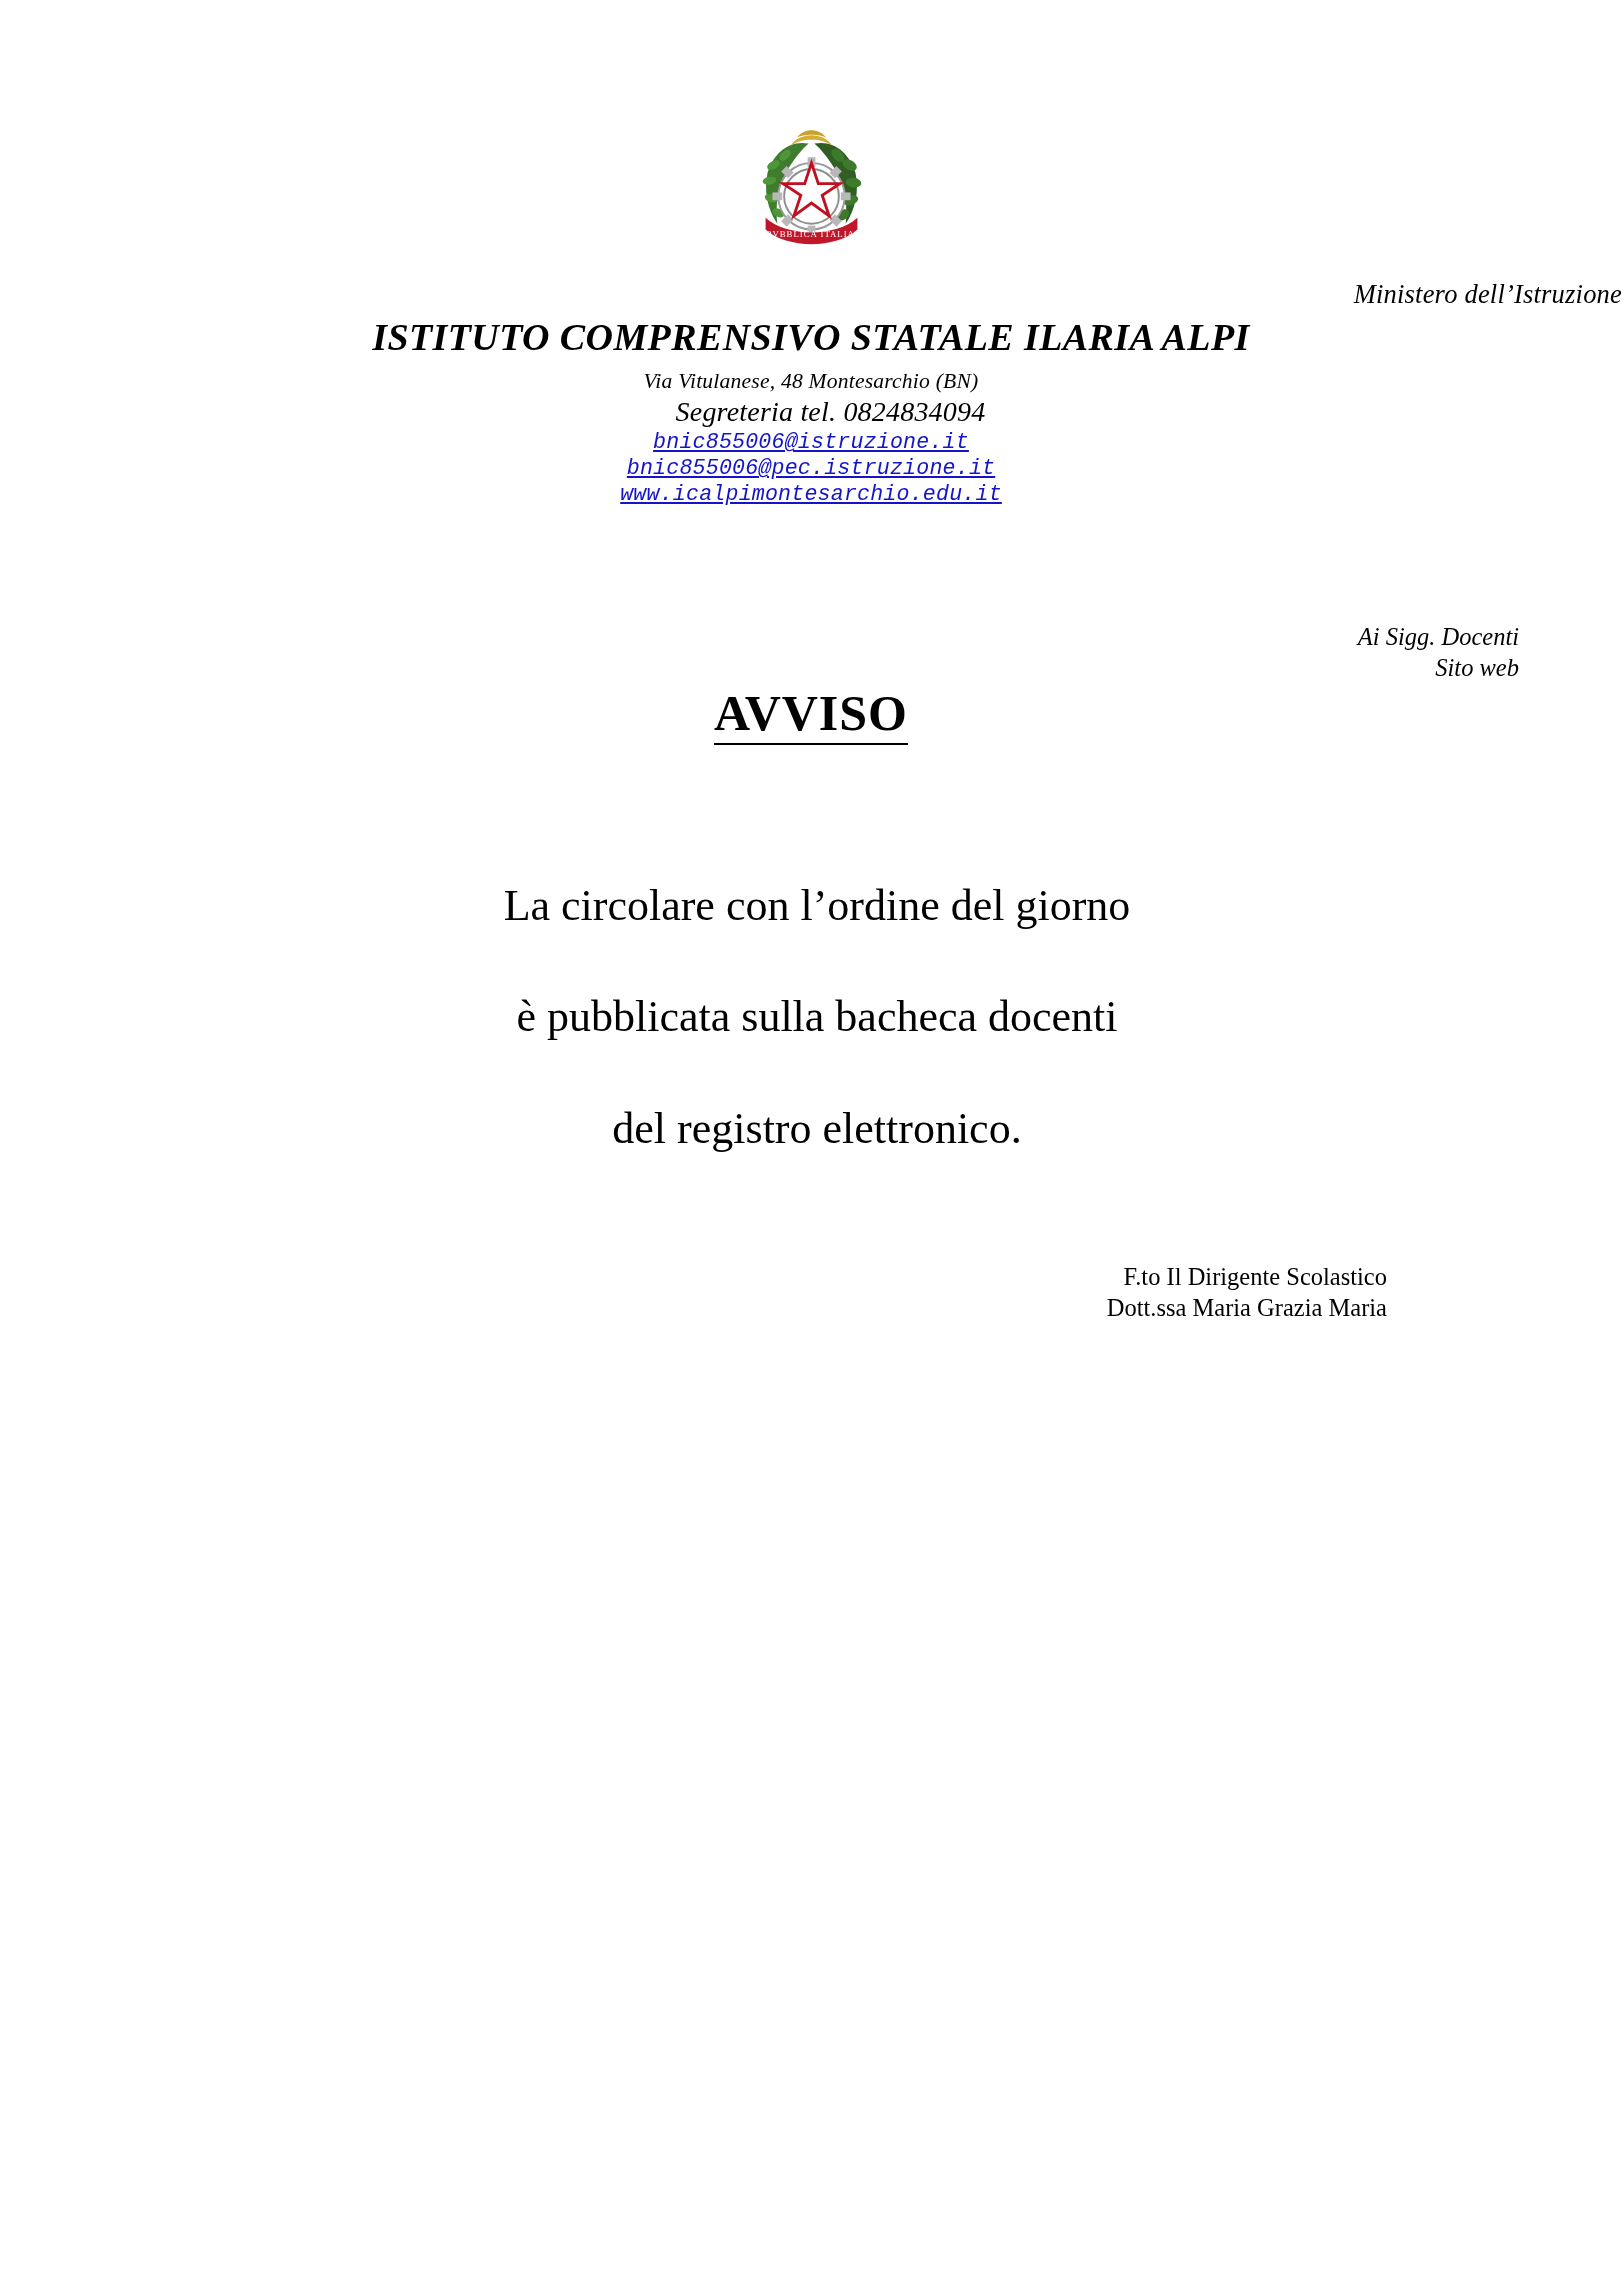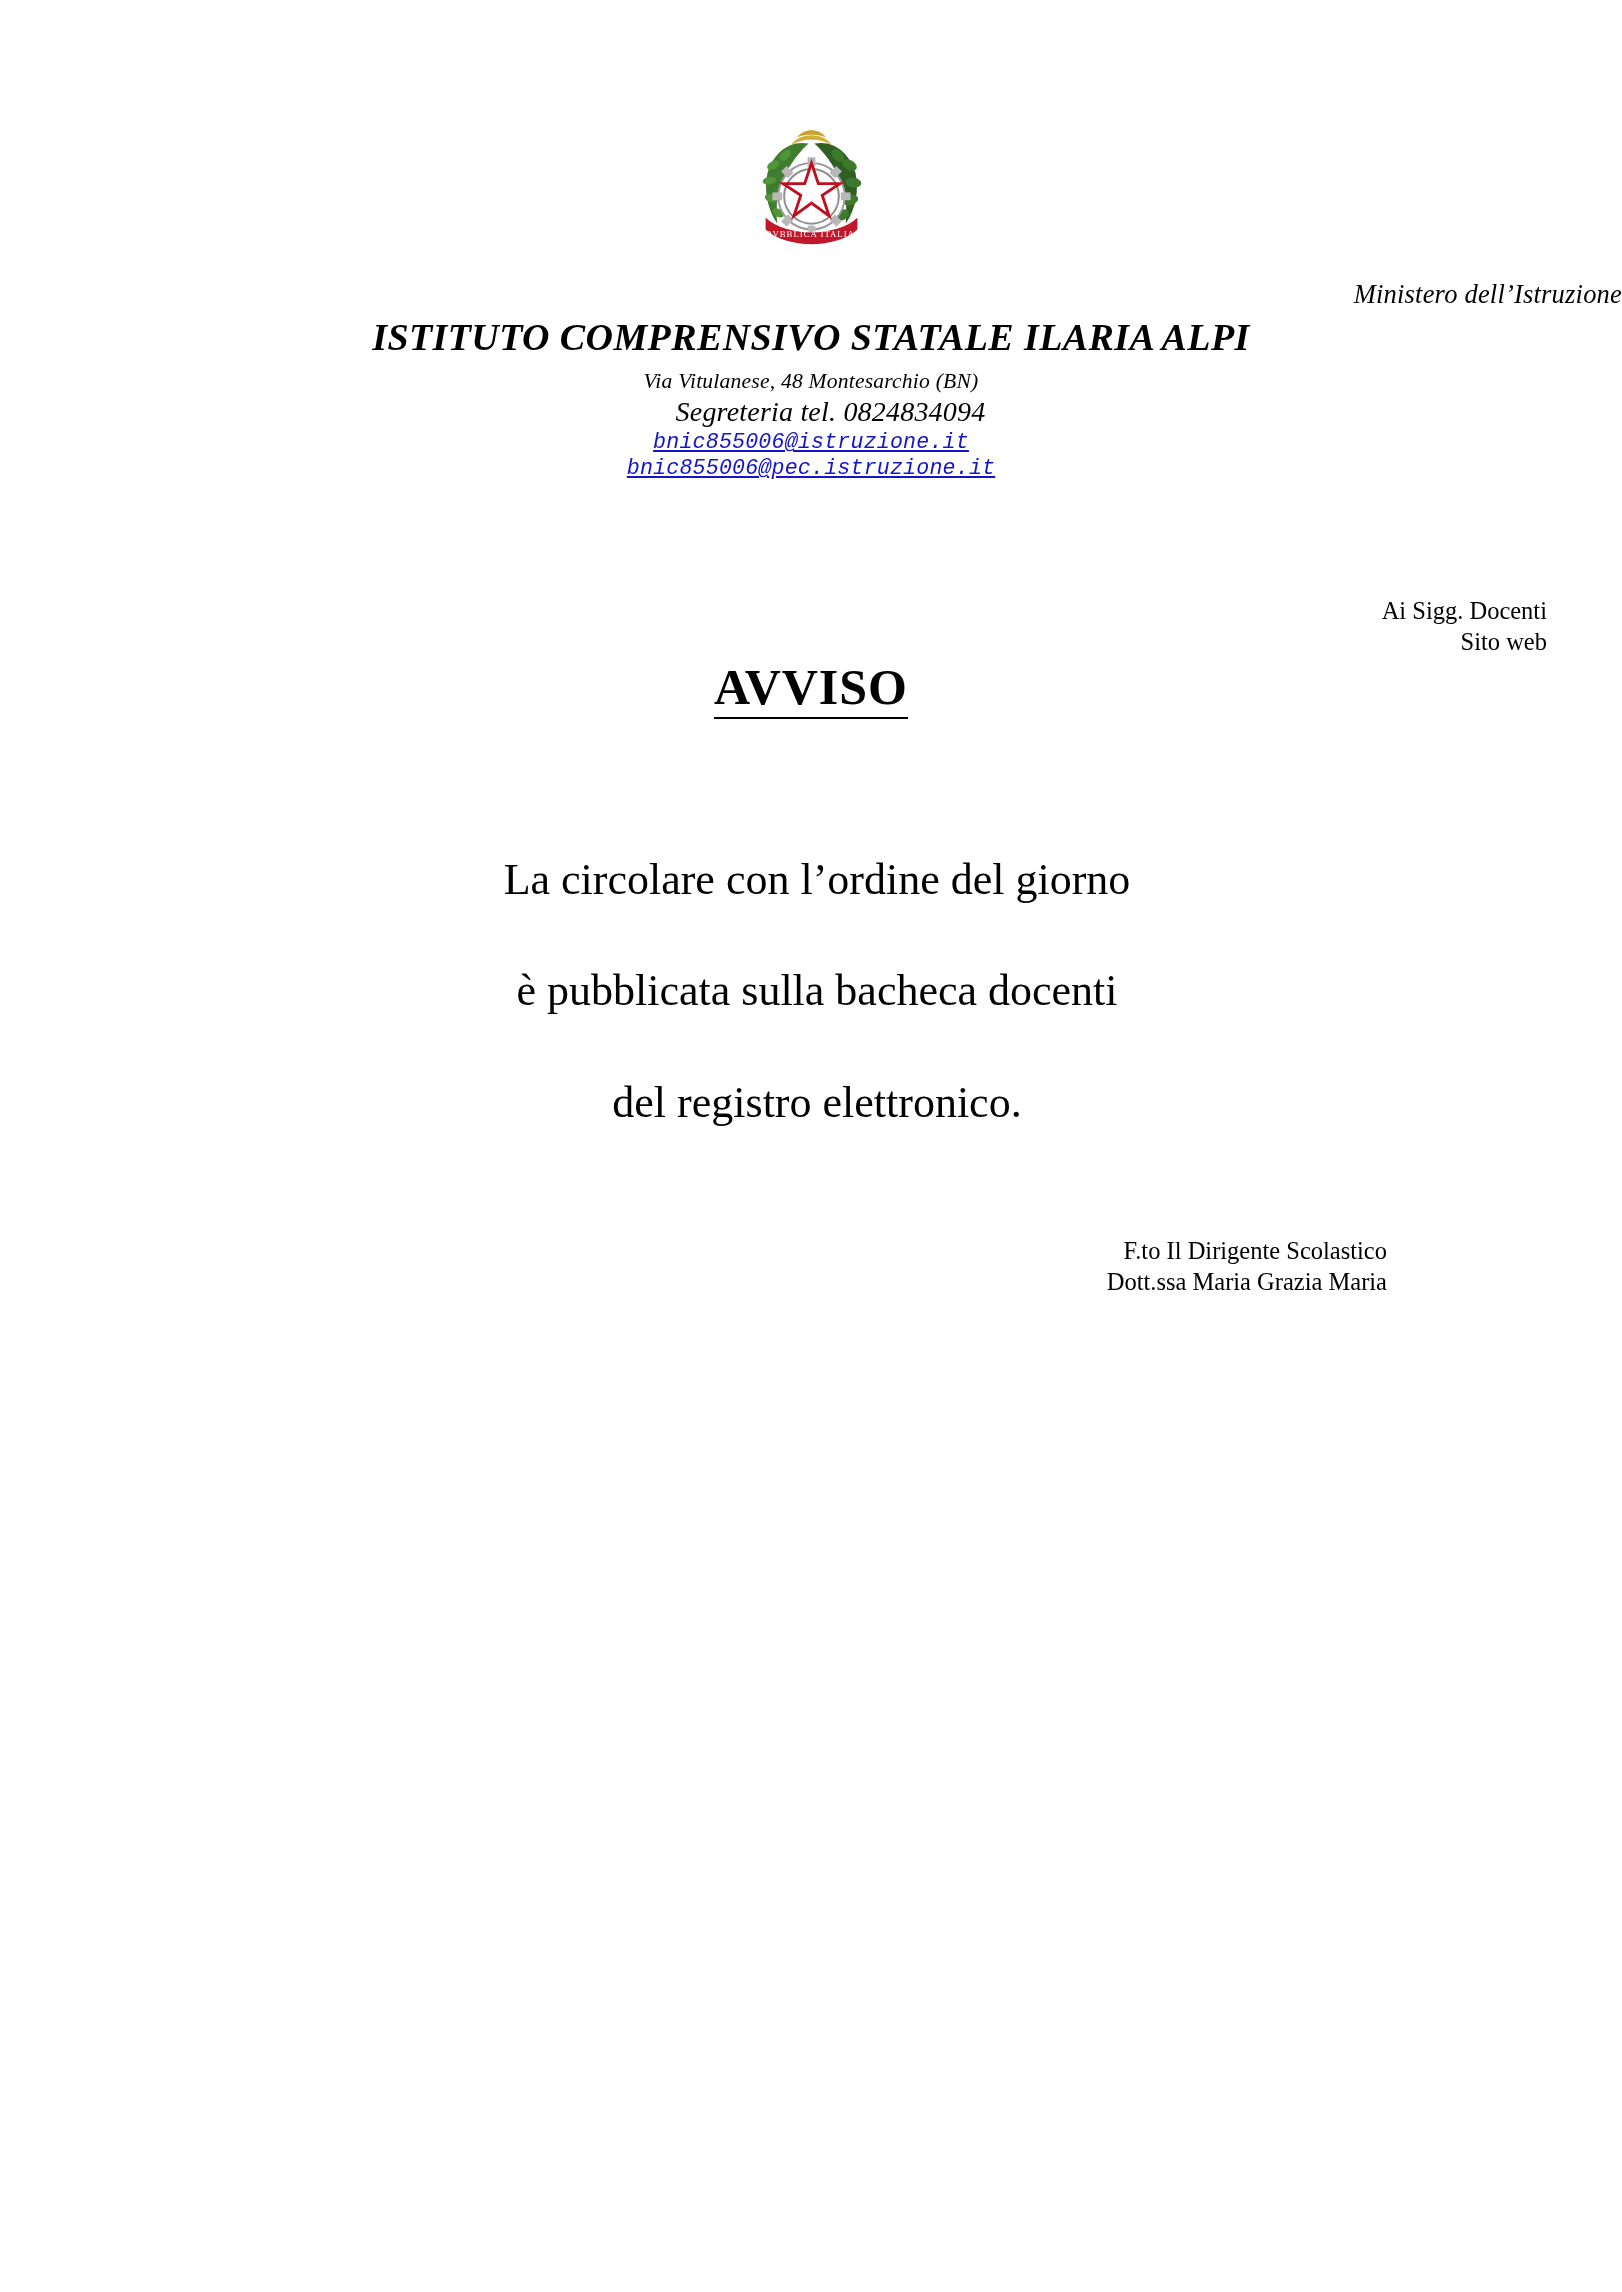--- a/index.html
+++ b/index.html
@@ -74,24 +74,25 @@
     text-decoration: underline;
     margin-top: 2px;
     display: block;
     letter-spacing: 0.2px;
     font-family: Liberation Mono, monospace;
   }
 
   
   .recipients {
     margin-top: 116px;
-    padding-right: 75px;
+    padding-right: 103px;
     text-align: right;
     font-size: 24.5px;
     line-height: 1.25;
+    font-style: italic;
   }
 
   
   .title {
     text-align: center;
     font-size: 50px;
     font-weight: bold;
     letter-spacing: 1px;
   }
   .title span {
@@ -171,20 +172,21 @@
     </div>
   </div>
 
   <div class="header">
     <div class="ministry">Ministero dell’Istruzione</div>
     <div class="school-name">ISTITUTO COMPRENSIVO STATALE ILARIA ALPI</div>
     <div class="addr">Via Vitulanese, 48 Montesarchio (BN)</div>
     <div class="phone">Segreteria tel. 0824834094</div>
     <a class="link" href="#">bnic855006@istruzione.it</a>
     <a class="link" href="#">bnic855006@pec.istruzione.it</a>
+    <a class="link" href="#">www.icalpimontesarchio.edu.it</a>
   </div>
 
   <div class="recipients">
     <div>Ai Sigg. Docenti</div>
     <div>Sito web</div>
   </div>
 
   <div class="title">
     <span>AVVISO</span>
   </div>

